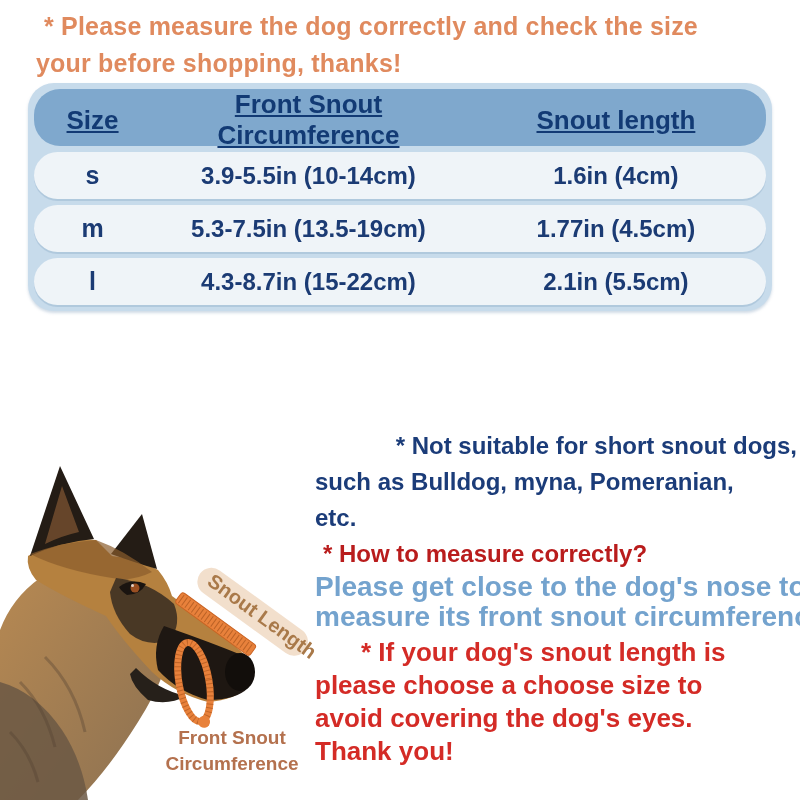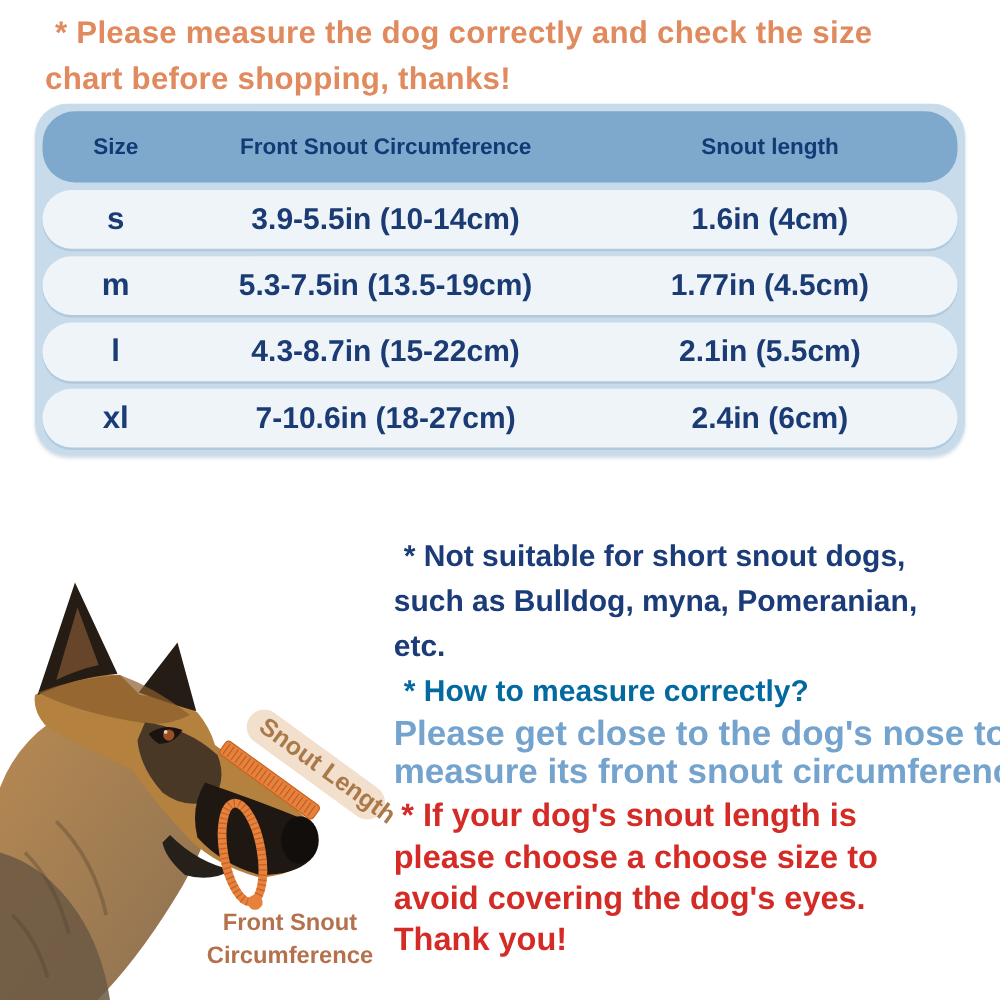--- a/index.html
+++ b/index.html
@@ -13,51 +13,51 @@
   .heading { position:absolute; left:36px; top:8px; width:740px;
              color:#E08A5E; font-size:25px; line-height:37px; letter-spacing:.2px; }
   .heading .l1 { padding-left:8px; }
 
   
   .size-table { position:absolute; left:28px; top:83px; width:744px;
                 background:#C7DBEB; border-radius:26px; padding:6px; box-sizing:border-box;
                 box-shadow:0 2px 3px rgba(150,175,200,.45); }
   .tbl-header { height:57px; background:#7FA8CD; border-radius:26px;
                 display:grid; grid-template-columns:16% 43% 41%; align-items:center;
-                color:#123A74; font-size:18px; }
+                color:#123A74; font-size:26px;text-decoration:underline; }
   .tbl-header > div { text-align:center; }
   .tbl-row { height:47px; margin-top:6px; background:#EFF4F8; border-radius:24px;
              display:grid; grid-template-columns:16% 43% 41%; align-items:center;
              color:#1B3B74; font-size:24px;
              box-shadow:0 2px 0 rgba(140,170,200,.38); }
   .tbl-row > div { text-align:center; white-space:nowrap; }
   .size-cell { font-size:25px; text-transform:lowercase; }
 
   
   .notes { position:absolute; left:315px; top:428px; width:482px; }
   .navy { color:#1B3C79; font-size:24px; line-height:36px; white-space:nowrap; }
-  .navy.first { padding-left:8px; }
-  .howto { color:#0369a1; font-size:24px; line-height:36px; white-space:nowrap; padding-left:8px; }
+  .navy.first { padding-left:8px;text-align:right; }
+  .howto { color:#b91c1c; font-size:24px; line-height:36px; white-space:nowrap; padding-left:8px; }
   .blue { color:#74A3CE; font-size:28px; line-height:30px; white-space:nowrap; }
   .red  { color:#D42B26; font-size:26px; line-height:33px; white-space:nowrap; }
-  .red.first { padding-left:6px; }
+  .red.first { padding-left:6px;margin-left:40px; }
   .gap4 { height:4px; }
 
   
   .dog-figure { position:absolute; left:0px; top:432px; width:330px; height:368px; }
   svg text { font-family:"Liberation Sans", sans-serif; font-weight:bold; }
 </style>
 </head>
 <body>
 
 <div class="page">
 
   <div class="heading">
     <div class="l1">* Please measure the dog correctly and check the size</div>
-    <div class="l2">chart before shopping, thanks!</div>
+    <div class="l2">your before shopping, thanks!</div>
   </div>
 
   <div class="size-table">
     <div class="tbl-header">
       <div>Size</div>
       <div>Front Snout Circumference</div>
       <div>Snout length</div>
     </div>
 
     <div class="tbl-row">
@@ -67,25 +67,20 @@
     </div>
     <div class="tbl-row">
       <div class="size-cell">m</div>
       <div>5.3-7.5in (13.5-19cm)</div>
       <div>1.77in (4.5cm)</div>
     </div>
     <div class="tbl-row">
       <div class="size-cell">l</div>
       <div>4.3-8.7in (15-22cm)</div>
       <div>2.1in (5.5cm)</div>
-    </div>
-    <div class="tbl-row">
-      <div class="size-cell">xl</div>
-      <div>7-10.6in (18-27cm)</div>
-      <div>2.4in (6cm)</div>
     </div>
   </div>
 
   <div class="notes">
     <div class="navy first">* Not suitable for short snout dogs,</div>
     <div class="navy">such as Bulldog, myna, Pomeranian,</div>
     <div class="navy">etc.</div>
 
     <div class="howto">* How to measure correctly?</div>
     <div class="blue">Please get close to the dog's nose to</div>

